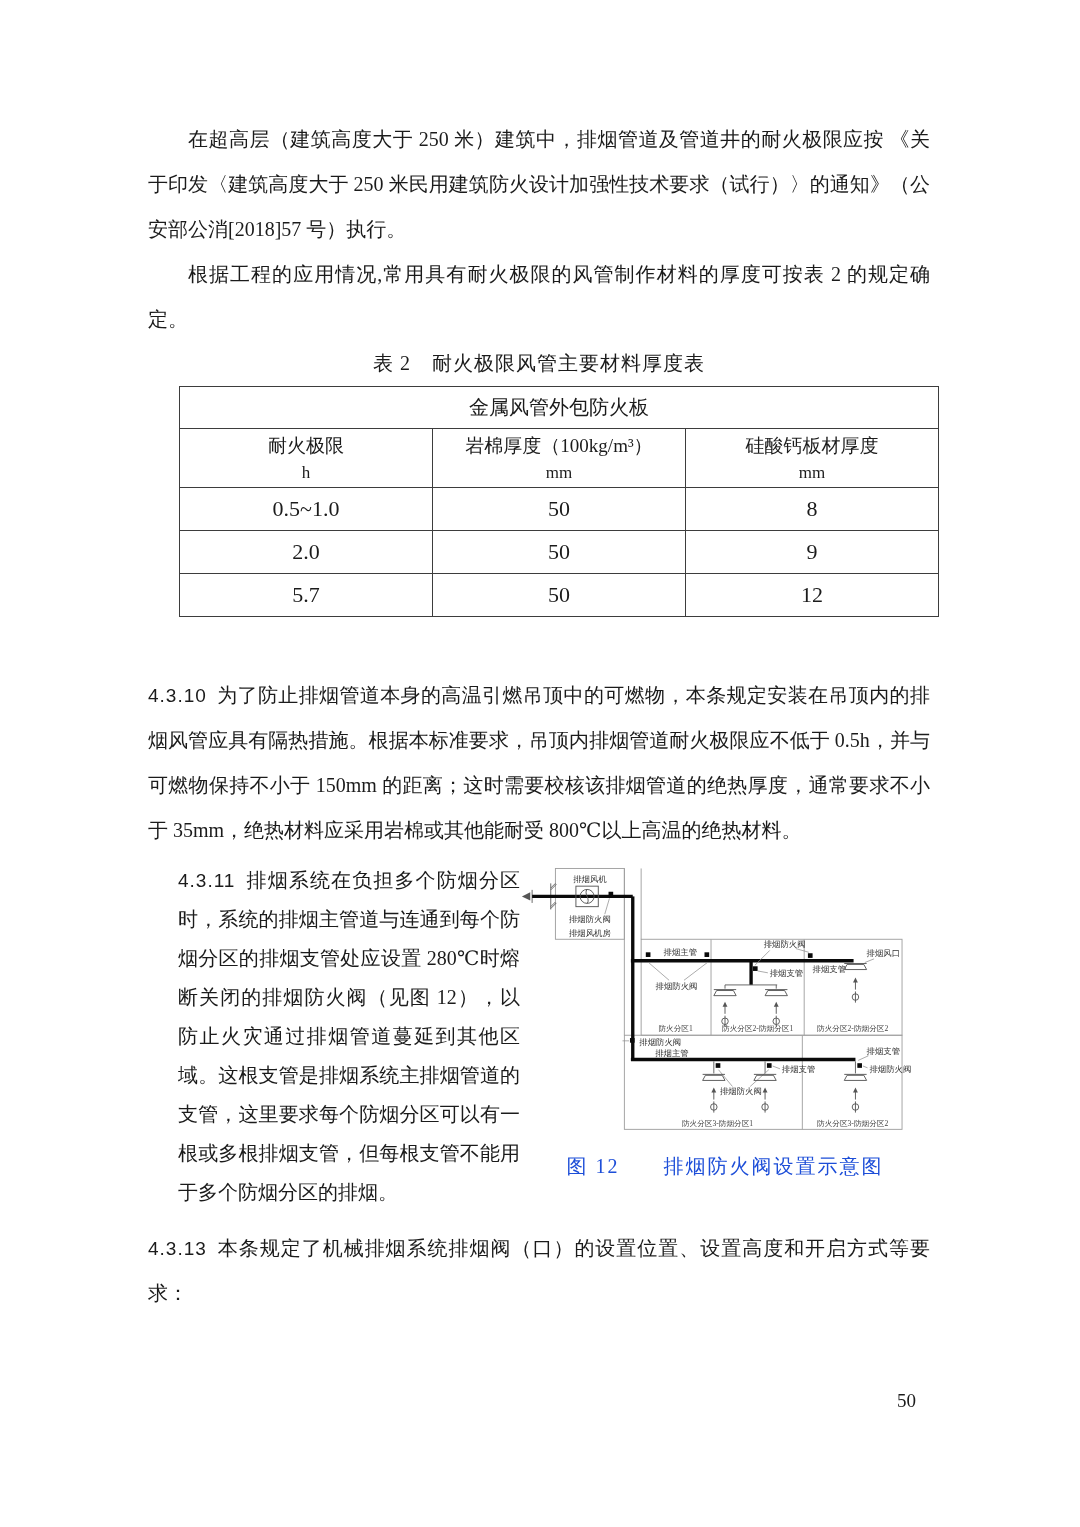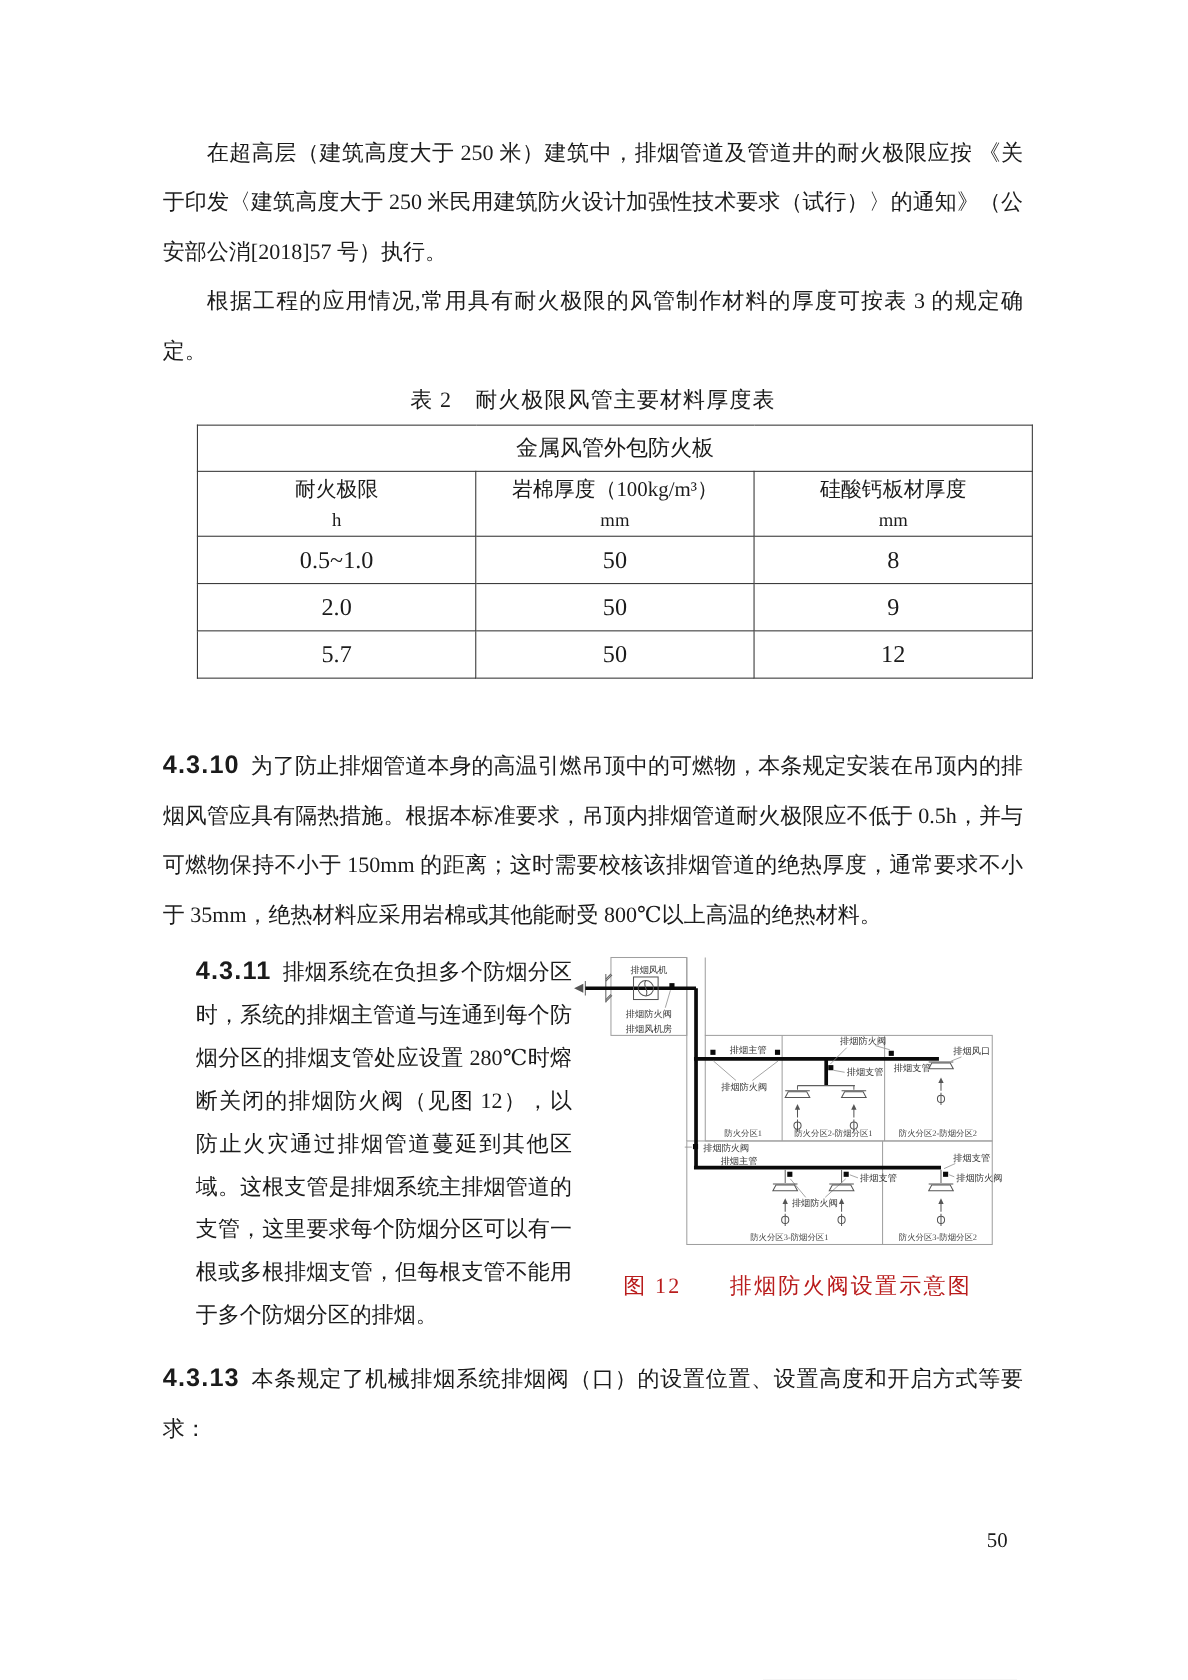--- a/index.html
+++ b/index.html
@@ -6,57 +6,57 @@
   .page {
     position:relative; width:1080px; height:1527px; background:#ffffff;
     margin:0 auto; overflow:hidden;
     font-family:"Liberation Serif","DejaVu Serif",serif; color:#1b1b1b;
   }
   .content { position:absolute; left:148px; top:117px; width:782px; }
   .body { font-size:20px; line-height:45px; text-align:justify; margin:0; }
   .indent { text-indent:2em; }
   .secnum {
     font-family:"Liberation Sans","DejaVu Sans",sans-serif;
-    font-weight:bold; font-size:23px; margin-right:10px; letter-spacing:1px;
+    font-weight:normal; font-size:19px; margin-right:10px; letter-spacing:1px;
   }
   .table-title { text-align:center; font-size:20px; margin:8px 0 9px; letter-spacing:1px; }
   table.mat { border-collapse:collapse; width:760px; margin-left:31px; table-layout:fixed; }
   table.mat td { border:1.6px solid #3d3d3d; text-align:center; vertical-align:middle; padding:0; }
   td.merged { height:41px; font-size:20px; }
   .colhead td { height:58px; }
   .ch1 { font-size:19px; line-height:30px; }
   .ch2 { font-size:17px; line-height:24px; font-family:"Liberation Serif",serif; }
   .datarow td { height:42px; font-size:22px; }
   .sect410 { margin-top:56px; }
   .two-col { display:flex; margin-top:8px; align-items:flex-start;margin-left:30px; }
   .left-col { width:372px; line-height:39px; }
   .fig { width:410px; margin:0 0 0 auto; padding:0; }
   .fig svg { display:block; width:410px; height:auto; }
-  figcaption { text-align:center; font-size:20px; letter-spacing:2px; margin-top:12px; color:#b91c1c; }
+  figcaption { text-align:center; font-size:20px; letter-spacing:2px; margin-top:12px; color:#1d4ed8; }
   .sect413 { margin-top:14px; line-height:45px; }
   .pagenum { position:absolute; top:1390px; left:897px; font-size:19px; }
   
   .thick { stroke:#0a0a0a; stroke-width:3.6; fill:none; }
   .thin  { stroke:#5f5f5f; stroke-width:1; fill:none; }
   .zone  { stroke:#9f9f9f; stroke-width:1; fill:none; }
   .lead  { stroke:#8f8f8f; stroke-width:0.8; fill:none; }
   .valve { fill:#0a0a0a; }
   .lbl   { font-size:9px; fill:#333; font-family:"Liberation Serif","DejaVu Serif",serif; }
   .lblz  { font-size:8.2px; fill:#444; font-family:"Liberation Serif","DejaVu Serif",serif; }
   .sym   { stroke:#555; fill:none; stroke-width:1; }
   .symf  { fill:#555; stroke:none; }
 </style>
 </head>
 <body>
 
 <div class="page">
   <div class="content">
 
     <p class="body indent">在超高层（建筑高度大于 250 米）建筑中，排烟管道及管道井的耐火极限应按 《关于印发〈建筑高度大于 250 米民用建筑防火设计加强性技术要求（试行）〉的通知》（公安部公消[2018]57 号）执行。</p>
-    <p class="body indent">根据工程的应用情况,常用具有耐火极限的风管制作材料的厚度可按表 3 的规定确定。</p>
+    <p class="body indent">根据工程的应用情况,常用具有耐火极限的风管制作材料的厚度可按表 2 的规定确定。</p>
 
     <div class="table-title">表 2　耐火极限风管主要材料厚度表</div>
 
     <table class="mat">
       <tbody>
           <tr>
         <td class="merged" colspan="3">金属风管外包防火板</td>
       </tr>
       <tr class="colhead">
         <td>

